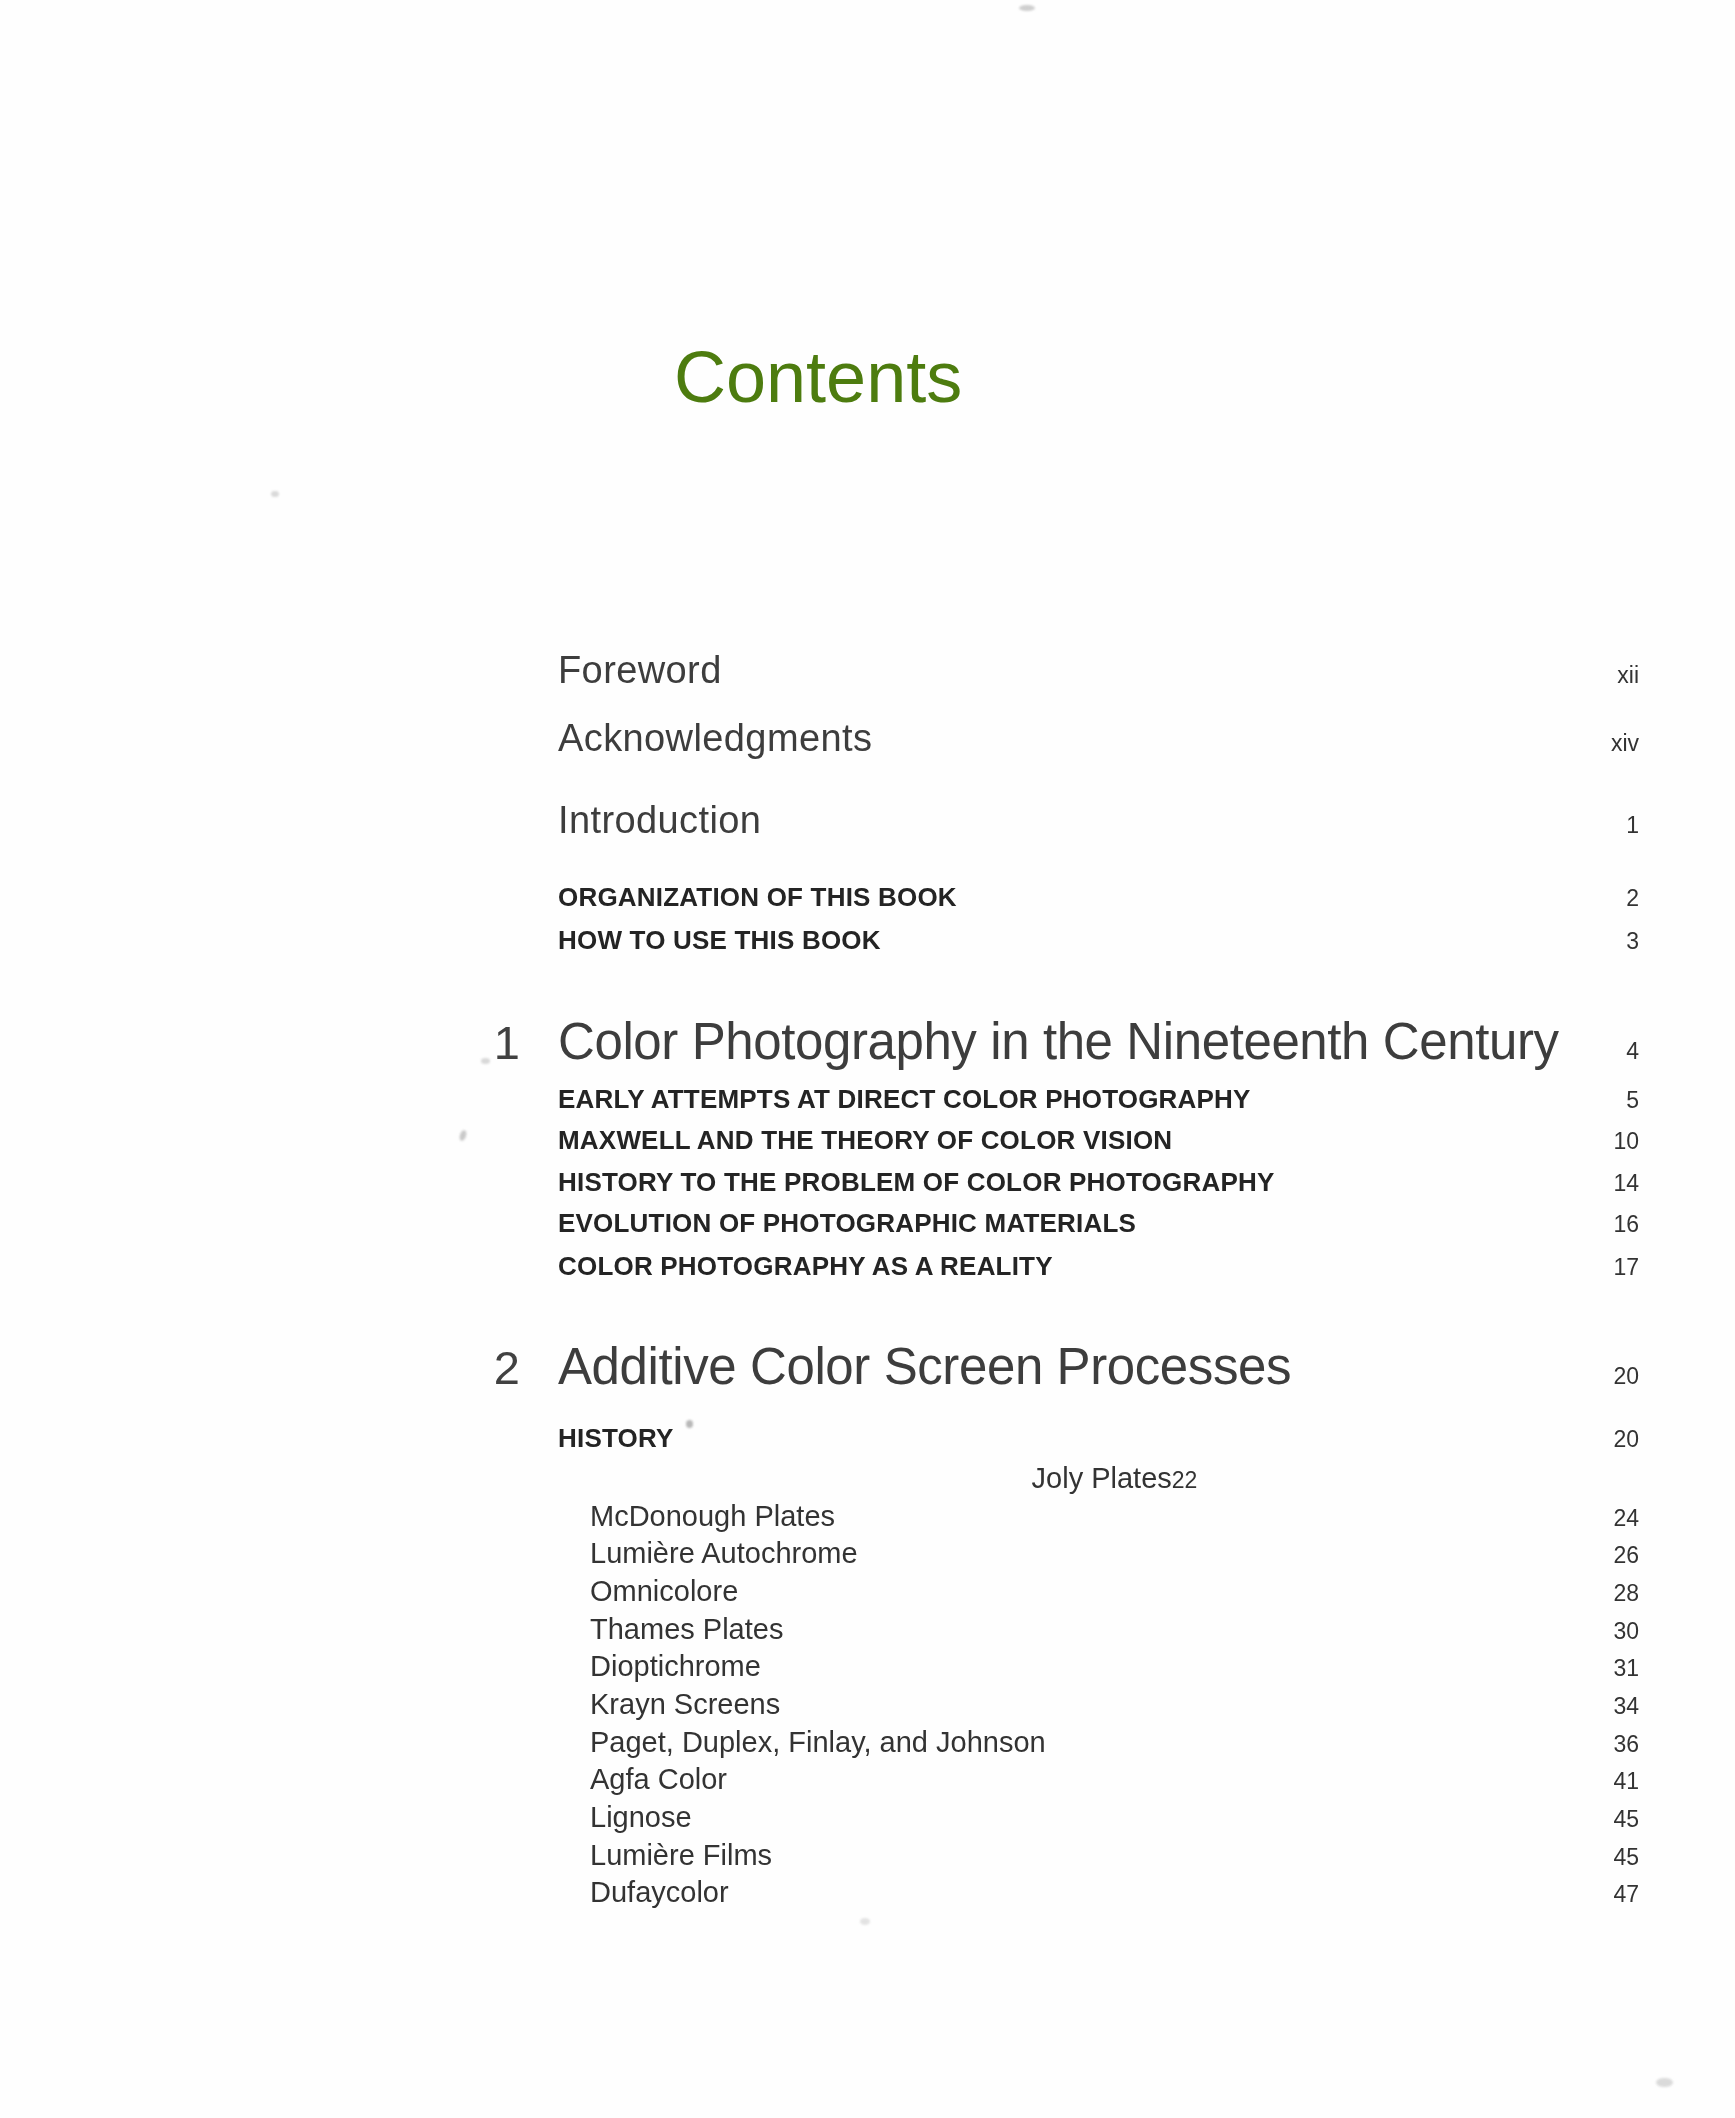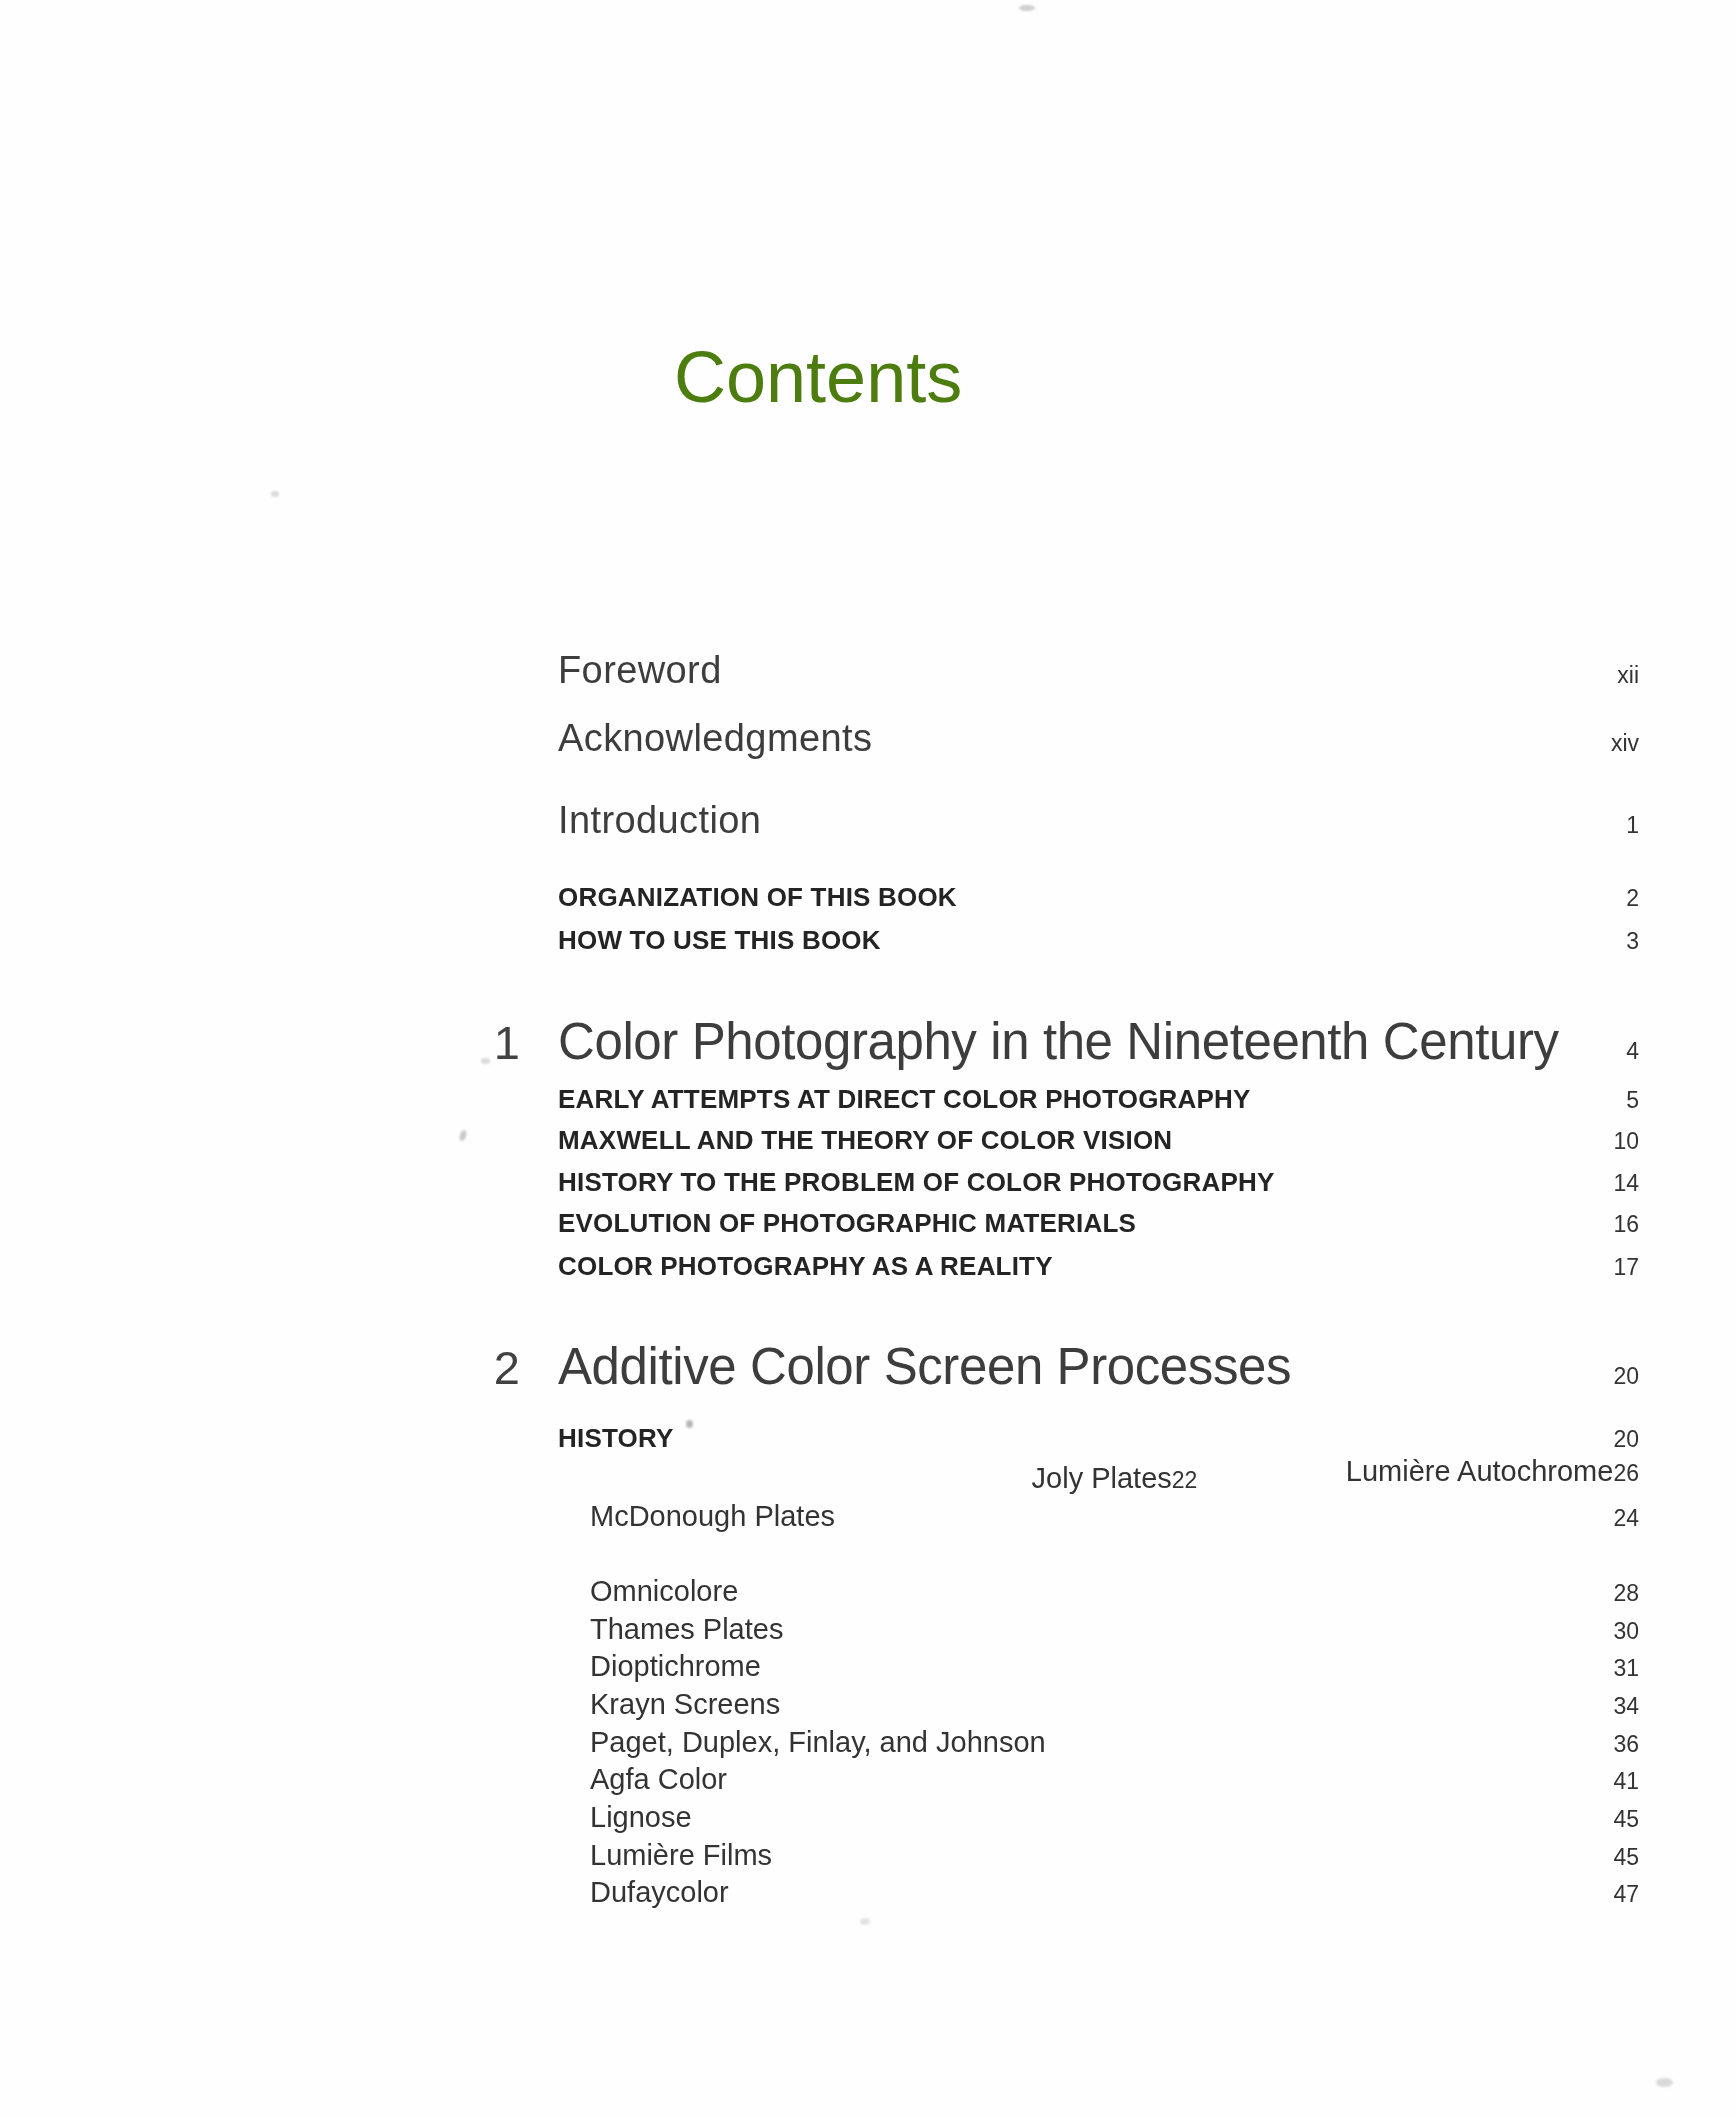--- a/index.html
+++ b/index.html
@@ -42,21 +42,21 @@
   }
   .row.chap .ttl{flex:1 1 auto;letter-spacing:-0.4px;}
   
   .r-foreword{top:648px;} .r-ack{top:716px;}
   .r-intro{top:798px;} .r-org{top:881px;} .r-how{top:924px;}
   .r-ch1{top:1010px;}
   .r-early{top:1083px;} .r-maxwell{top:1124px;} .r-solution{top:1166px;}
   .r-evolution{top:1207px;} .r-reality{top:1250px;gap:32px;}
   .r-ch2{top:1335px;}
   .r-history{top:1422px;}
-  .r-s0{top:1459px;justify-content:center;} .r-s1{top:1497px;} .r-s2{top:1452px;justify-content:flex-end;} .r-s3{top:1572px;}
+  .r-s0{top:1459px;justify-content:center;} .r-s1{top:1497px;} .r-s2{top:1534px;} .r-s3{top:1572px;}
   .r-s4{top:1610px;} .r-s5{top:1647px;} .r-s6{top:1685px;} .r-s7{top:1723px;}
   .r-s8{top:1760px;} .r-s9{top:1798px;} .r-s10{top:1836px;} .r-s11{top:1873px;}
   
   .speck{position:absolute;border-radius:50%;pointer-events:none;}
   .sp1{left:1019px;top:4.7px;width:15.7px;height:6.3px;background:#a8a8a8;opacity:.55;filter:blur(0.8px);}
   .sp2{left:271px;top:491px;width:7.8px;height:6.3px;background:#b5b5b5;opacity:.5;filter:blur(0.8px);}
   .sp3{left:481px;top:1058px;width:9.4px;height:5.5px;background:#c0c0c0;opacity:.6;filter:blur(0.8px);}
   .sp4{left:460px;top:1130px;width:6.3px;height:11px;background:#9e9e9e;opacity:.55;filter:blur(0.8px);transform:rotate(18deg);}
   .sp5{left:686px;top:1420px;width:7px;height:7.8px;background:#8a8a8a;opacity:.6;filter:blur(0.8px);}
   .sp6{left:1656px;top:2078px;width:17px;height:9.4px;background:#b0b0b0;opacity:.45;filter:blur(0.8px);}

